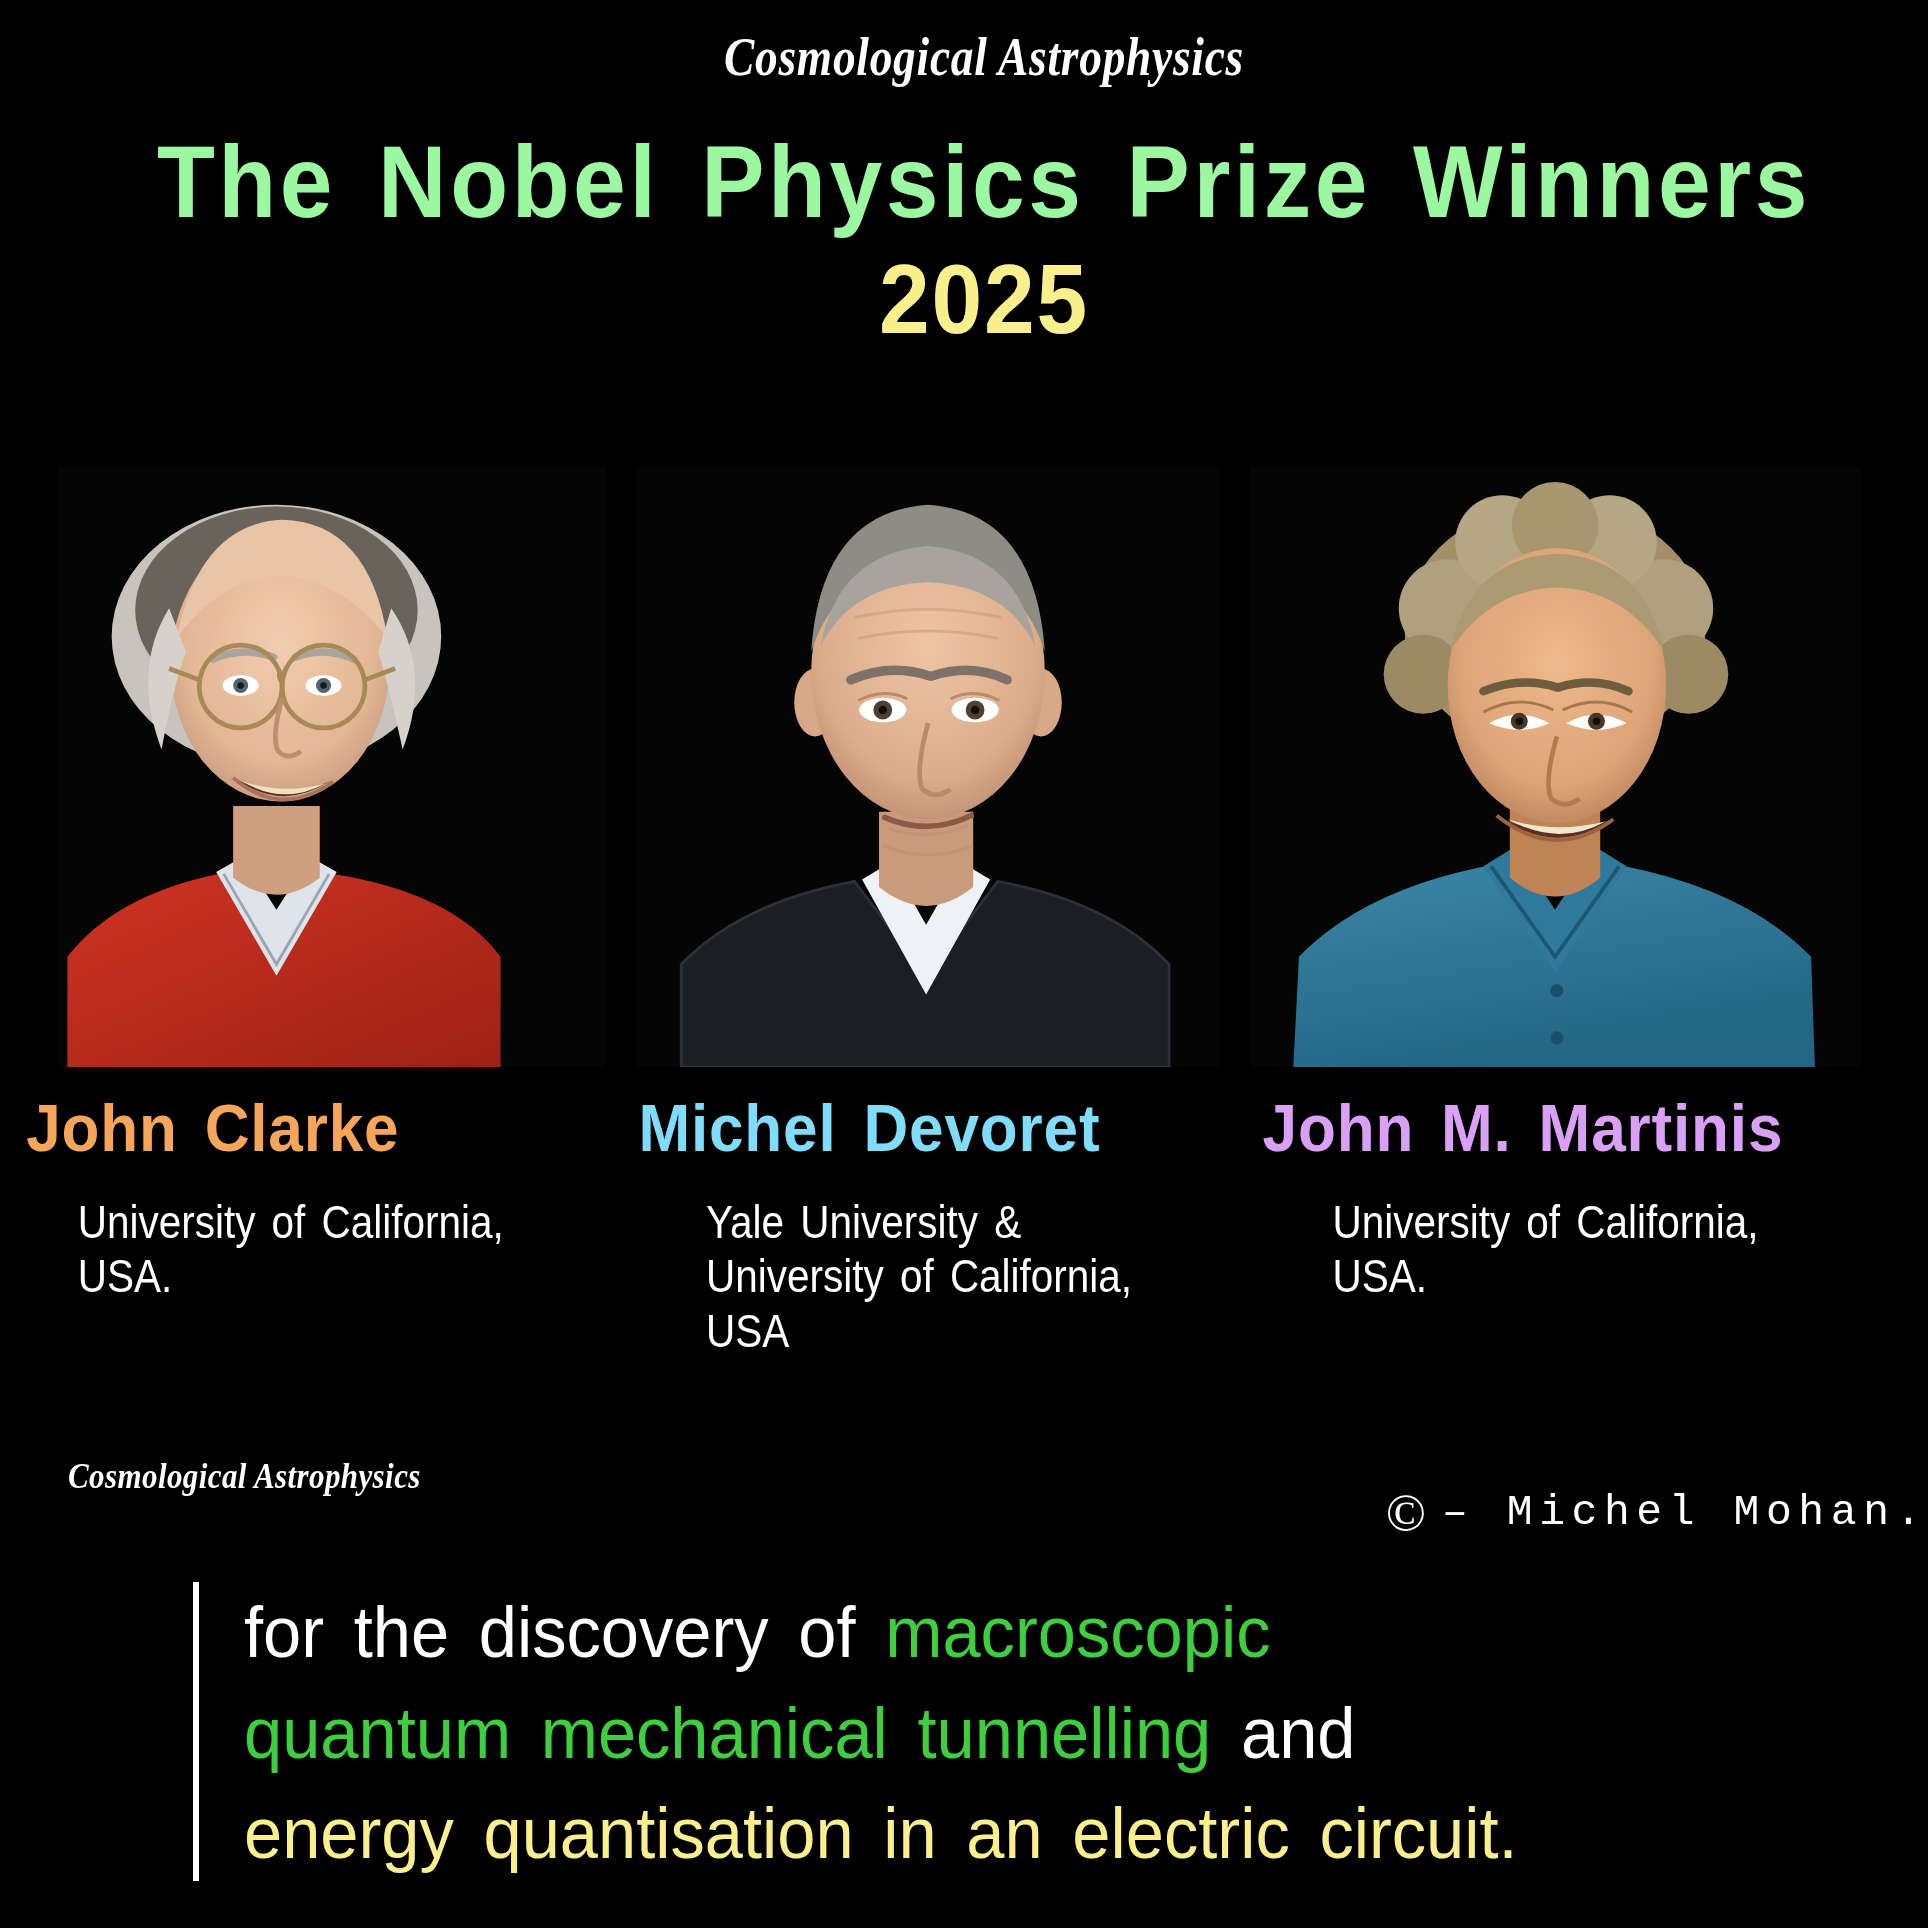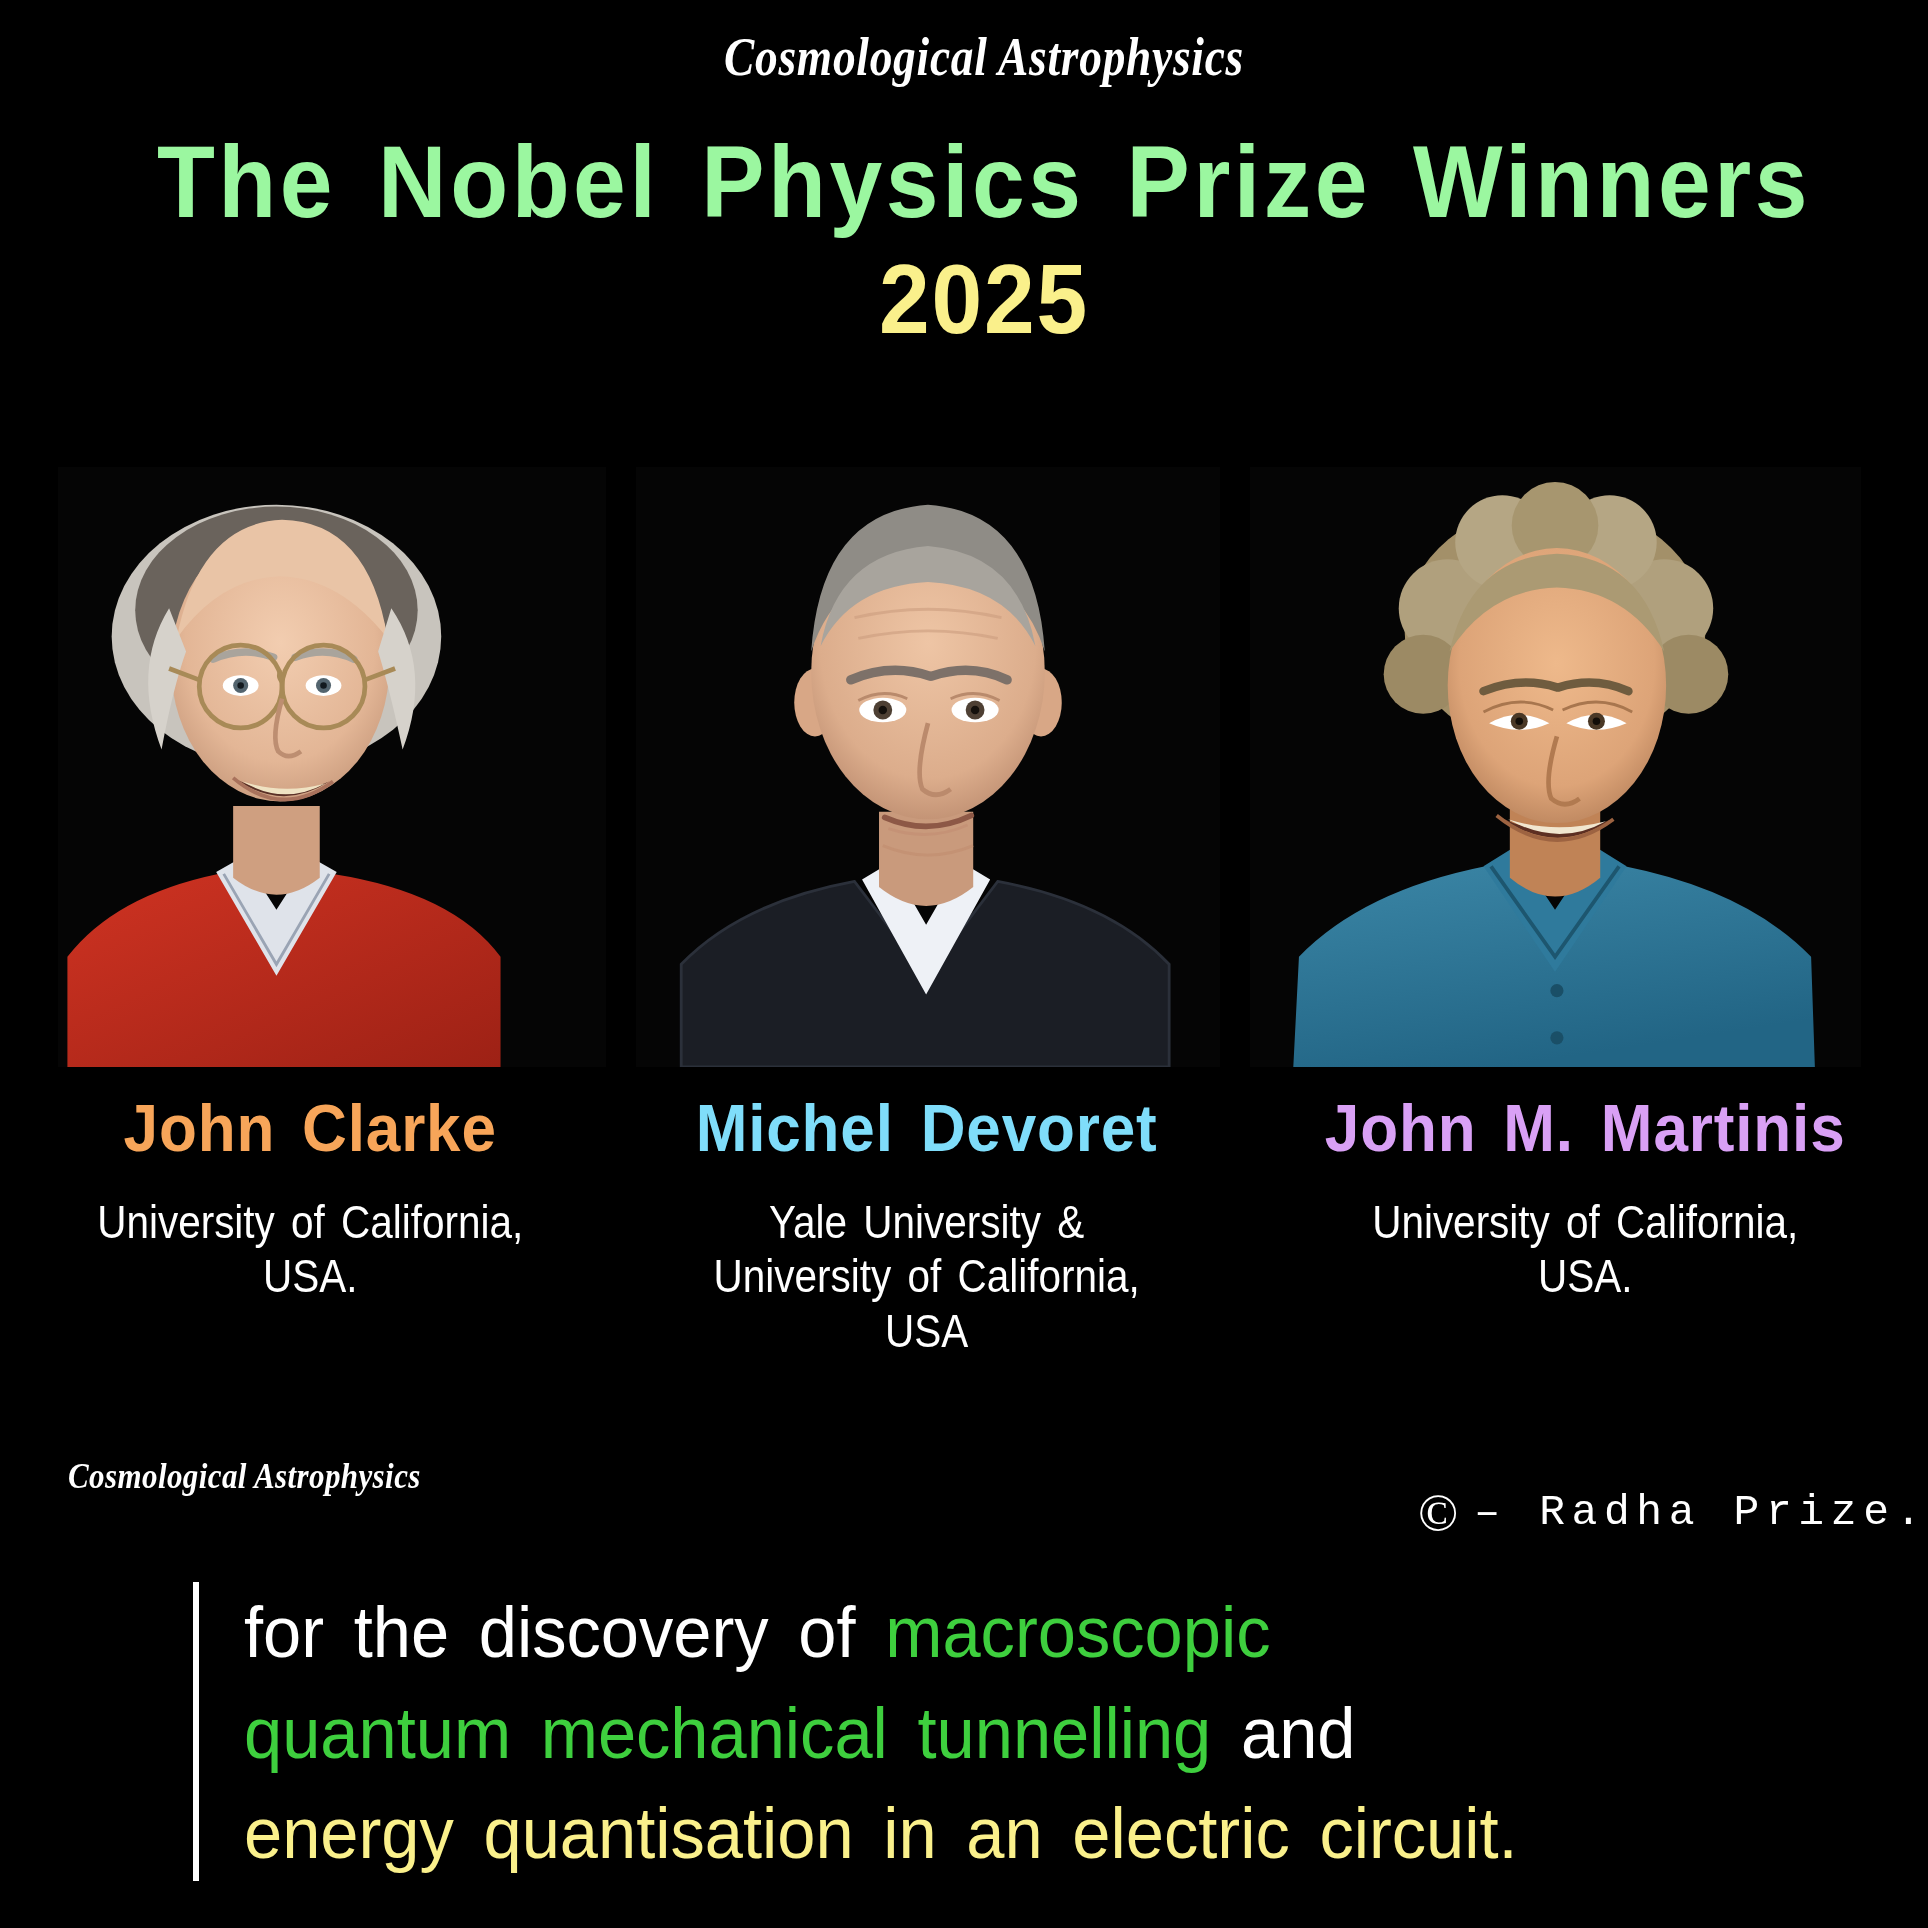--- a/index.html
+++ b/index.html
@@ -80,21 +80,21 @@
   .photo-canvas { display: block; width: 100%; height: 100%; }
 
   
   .names-row {
     position: absolute;
     top: 1095px;
     left: 0;
     width: 1928px;
     display: flex;
   }
-  .person-col { text-align: center; margin-left: 8px; }
+  .person-col { text-align: left; margin-left: 8px; }
   .c1 { width: 612px; }
   .c2 { width: 621px; }
   .c3 { width: 695px; text-decoration: underline; }
 
   .person-name {
     font-weight: bold;
     font-size: 66px;
     letter-spacing: 0.9px;
     word-spacing: 9.4px;
     line-height: 1.0;
@@ -368,21 +368,21 @@
       <div class="person-name name-martinis">John  M.  Martinis</div>
       <div class="affil affil-c3">University  of  California,
 USA.</div>
     </div>
   </div>
 
   <div class="brand-bottom">Cosmological  Astrophysics</div>
 
   <div class="copyright">
     <span class="copy-symbol">©</span>
-    <span>– Radha Prize.</span>
+    <span>– Michel Mohan.</span>
   </div>
 
   <div class="quote-block">
     <div class="quote-line">
       <span class="q-white">for the discovery of </span><span class="q-green">macroscopic</span>
     </div>
     <div class="quote-line">
       <span class="q-green">quantum mechanical tunnelling</span><span class="q-white"> and</span>
     </div>
     <div class="quote-line">

